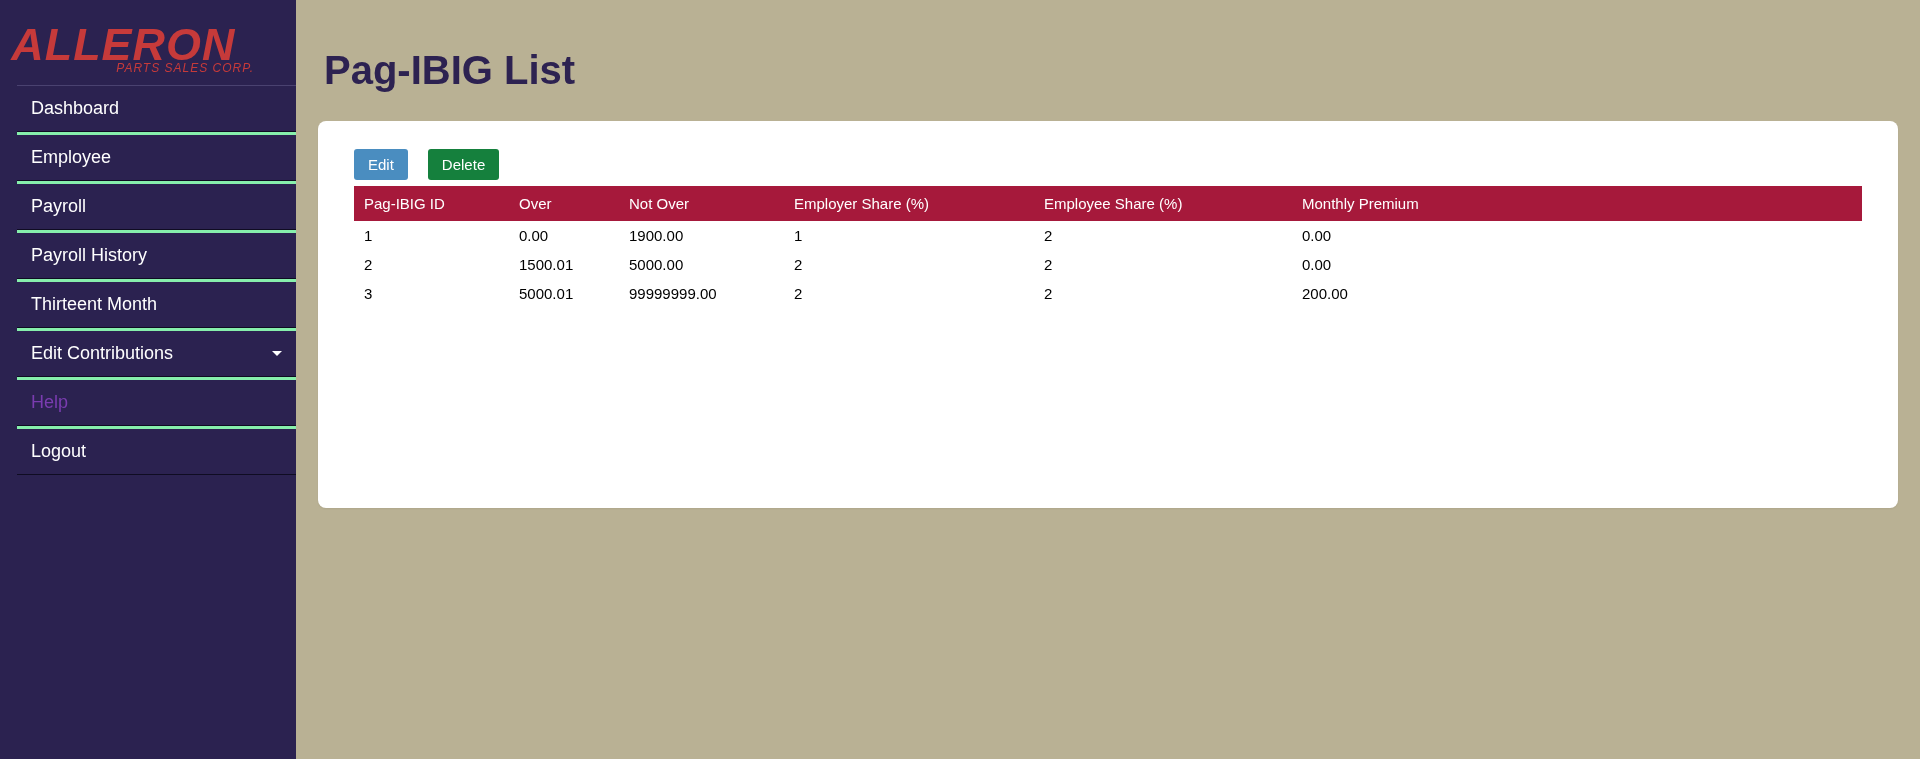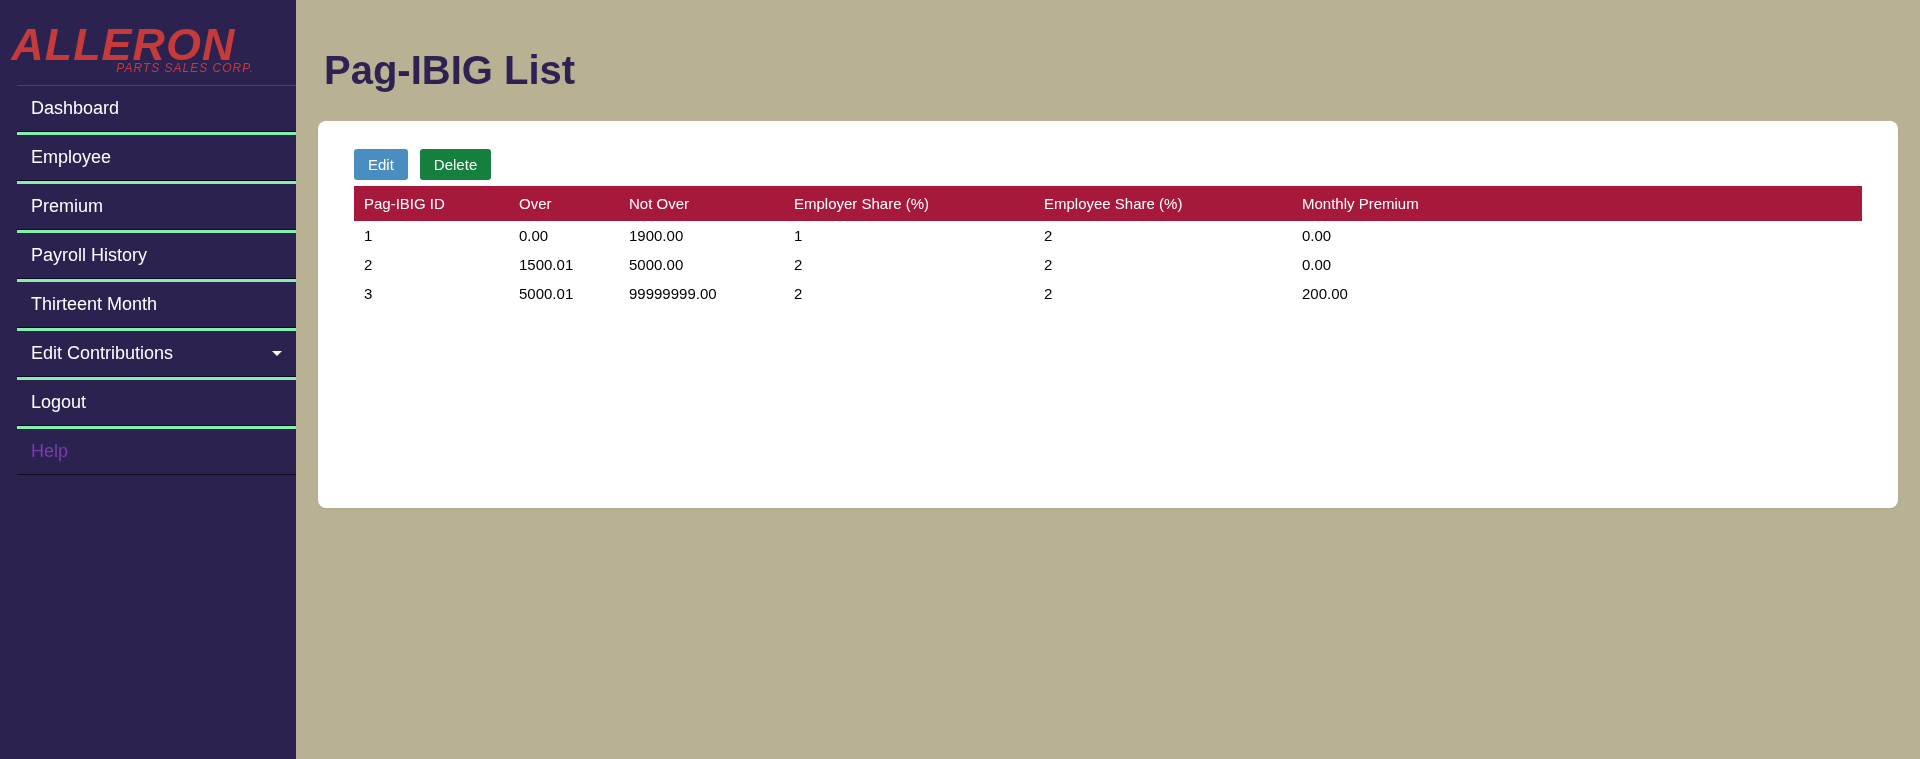--- a/index.html
+++ b/index.html
@@ -89,21 +89,21 @@
     }
     .card {
       background: #ffffff;
       margin: 0 22px 0 22px;
       border-radius: 8px;
       padding: 28px 36px 200px 36px;
       box-shadow: 0 1px 2px rgba(0,0,0,0.06);
     }
     .btn-row {
       display: flex;
-      gap: 12px;
+      gap: 20px;
       margin-bottom: 6px;
     }
     .btn {
       color: #ffffff;
       font-size: 15px;
       padding: 7px 14px;
       border: none;
       border-radius: 3px;
       cursor: pointer;
     }
@@ -148,37 +148,37 @@
     <div class="logo-sub">PARTS SALES CORP.</div>
   </div>
   <nav class="nav">
     <div class="nav-item">
       <span>Dashboard</span>
     </div>
     <div class="nav-item">
       <span>Employee</span>
     </div>
     <div class="nav-item">
-      <span>Premium</span>
+      <span>Payroll</span>
     </div>
     <div class="nav-item">
       <span>Payroll History</span>
     </div>
     <div class="nav-item">
       <span>Thirteent Month</span>
     </div>
     <div class="nav-item">
       <span>Edit Contributions</span>
       <span class="caret-down"></span>
     </div>
-    <div class="nav-item">
-      <span>Logout</span>
-    </div>
     <div class="nav-item help">
       <span>Help</span>
+    </div>
+    <div class="nav-item">
+      <span>Logout</span>
     </div>
   </nav>
 </div>
 
 <div class="main">
   <h1 class="page-title">Pag-IBIG List</h1>
 
   <div class="card">
     <div class="btn-row">
       <button class="btn btn-edit">Edit</button>

